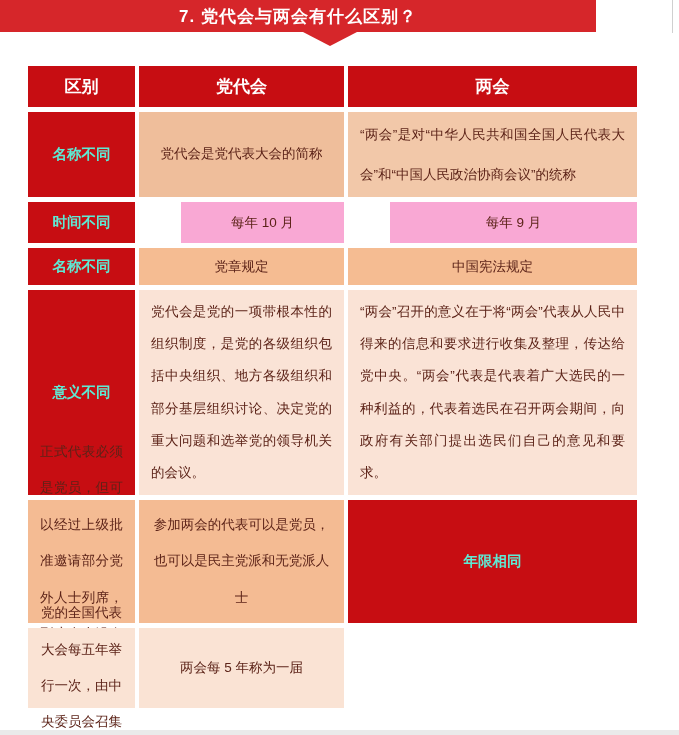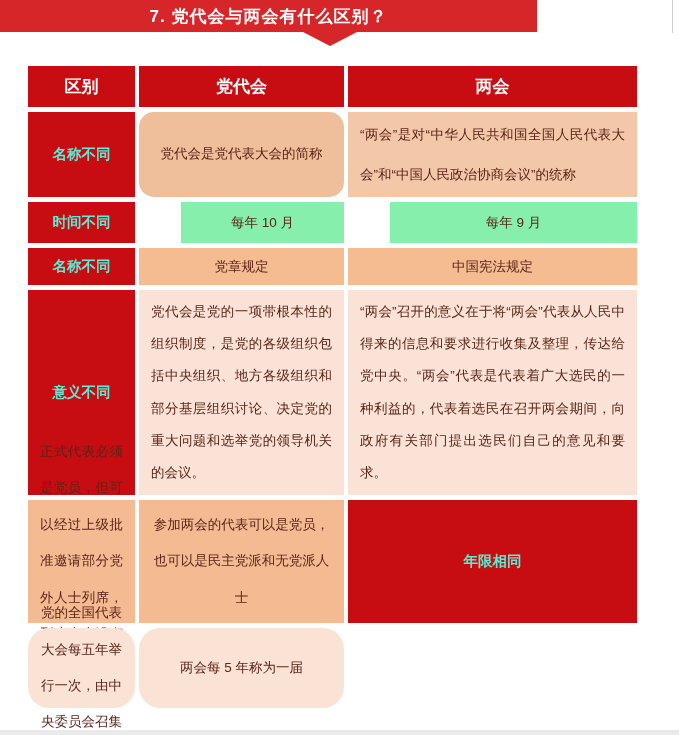--- a/index.html
+++ b/index.html
@@ -3,21 +3,21 @@
 <meta charset="utf-8">
 <style>
   html,body{margin:0;padding:0;}
   body{
     width:679px;height:735px;position:relative;overflow:hidden;
     background:#ffffff;
     font-family:"Liberation Sans","DejaVu Sans",sans-serif;
   }
   
   .topbar{
-    position:absolute;left:0;top:0;width:537px;height:32px;
+    position:absolute;left:0;top:0;width:596px;height:32px;
     background:#d6262a;display:flex;align-items:center;justify-content:center;
   }
   .topbar h1{
     margin:0;font-size:17px;font-weight:bold;color:#ffffff;letter-spacing:1px;
   }
   .tri{
     position:absolute;left:303px;top:32px;width:0;height:0;
     border-left:27px solid transparent;border-right:27px solid transparent;
     border-top:14px solid #d6262a;
   }
@@ -45,27 +45,27 @@
     background:#c70d12;color:#5eead4;font-weight:bold;font-size:14.5px;
     padding:0 4px;justify-content:center;text-align:center;
   }
   .txt-c{text-align:center;}
   .txt-j{text-align:justify;justify-content:flex-start;}
   .txt-l{text-align:center;justify-content:flex-start;}
   .lh-xl{line-height:2.9;}
   .lh-lg{line-height:2.7;}
   .lh-md{line-height:2.38;}
   
-  .bg-r1a{background:#efbe9b;border-radius:15px;}
+  .bg-r1a{background:#efbe9b;}
   .bg-r1b{background:#f2c8a9;}
-  .bg-r2{background:#86efac;margin-left:42px;}
+  .bg-r2{background:#f9a8d4;margin-left:42px;}
   .bg-r3{background:#f5bc92;}
   .bg-r4{background:#fae3d6;}
   .bg-r5{background:#f4bb93;}
-  .bg-r6{background:#fae3d4;border-radius:21px;}
+  .bg-r6{background:#fae3d4;}
   
   .bottombar{
     position:absolute;left:0;bottom:0;width:679px;height:5px;background:#eaeaea;
   }
 </style>
 </head>
 <body>
 
 <div>
 

